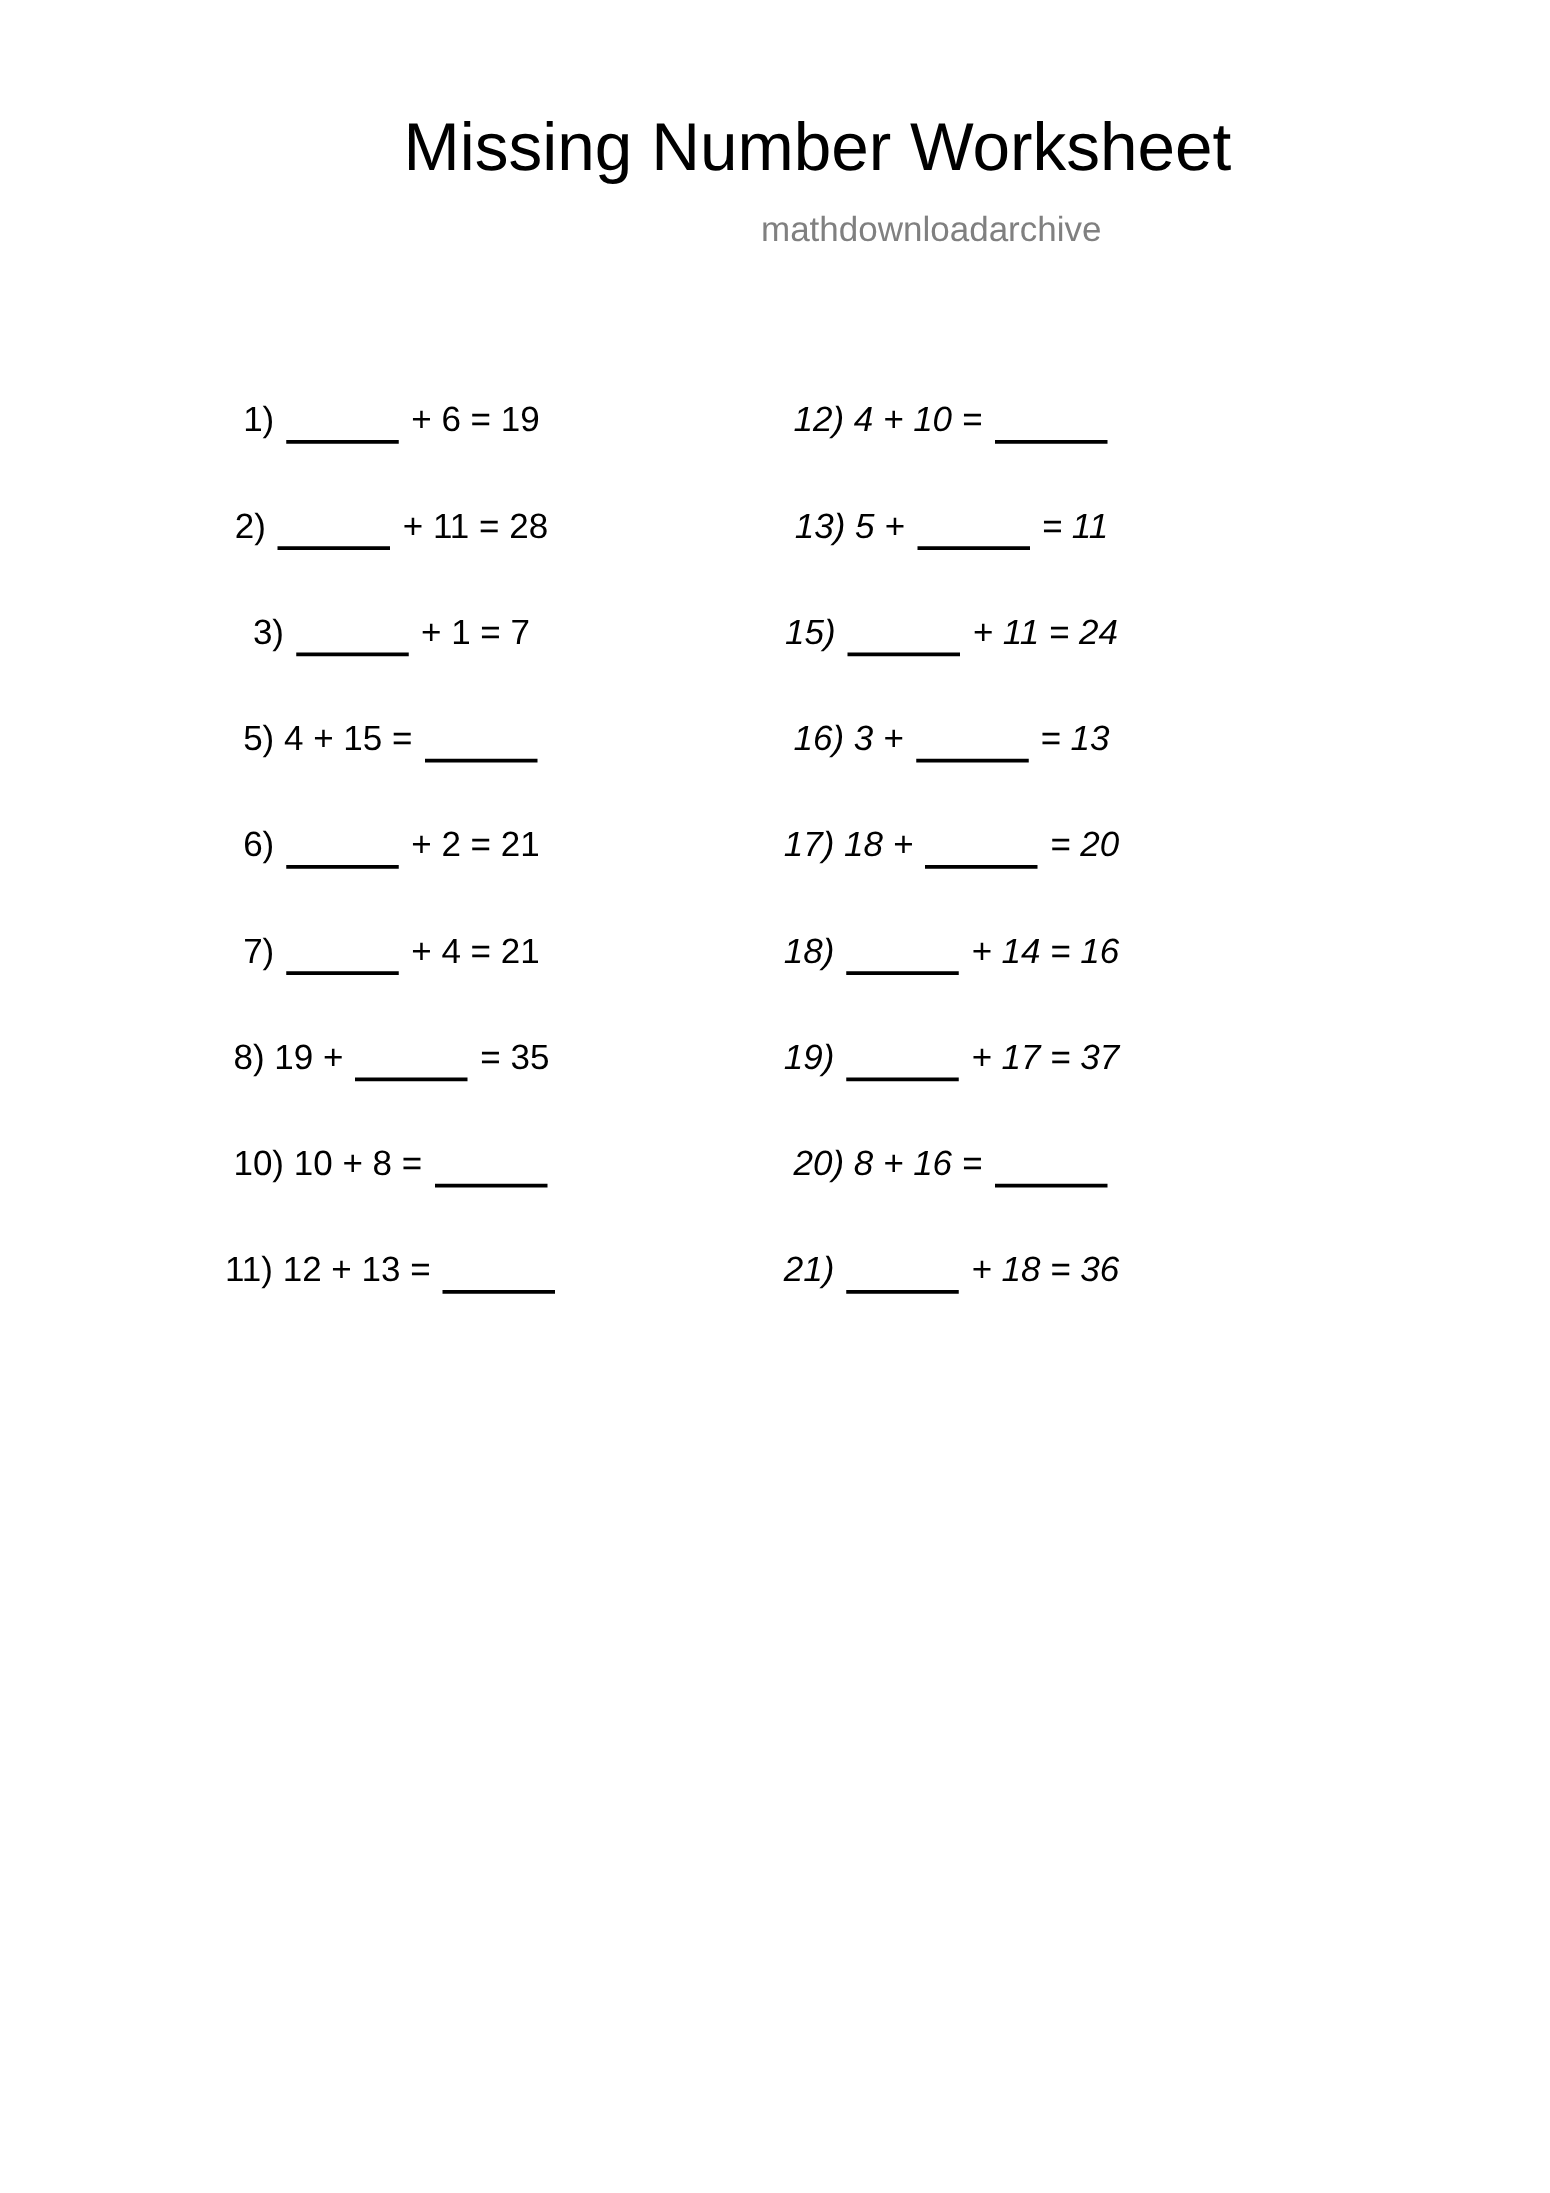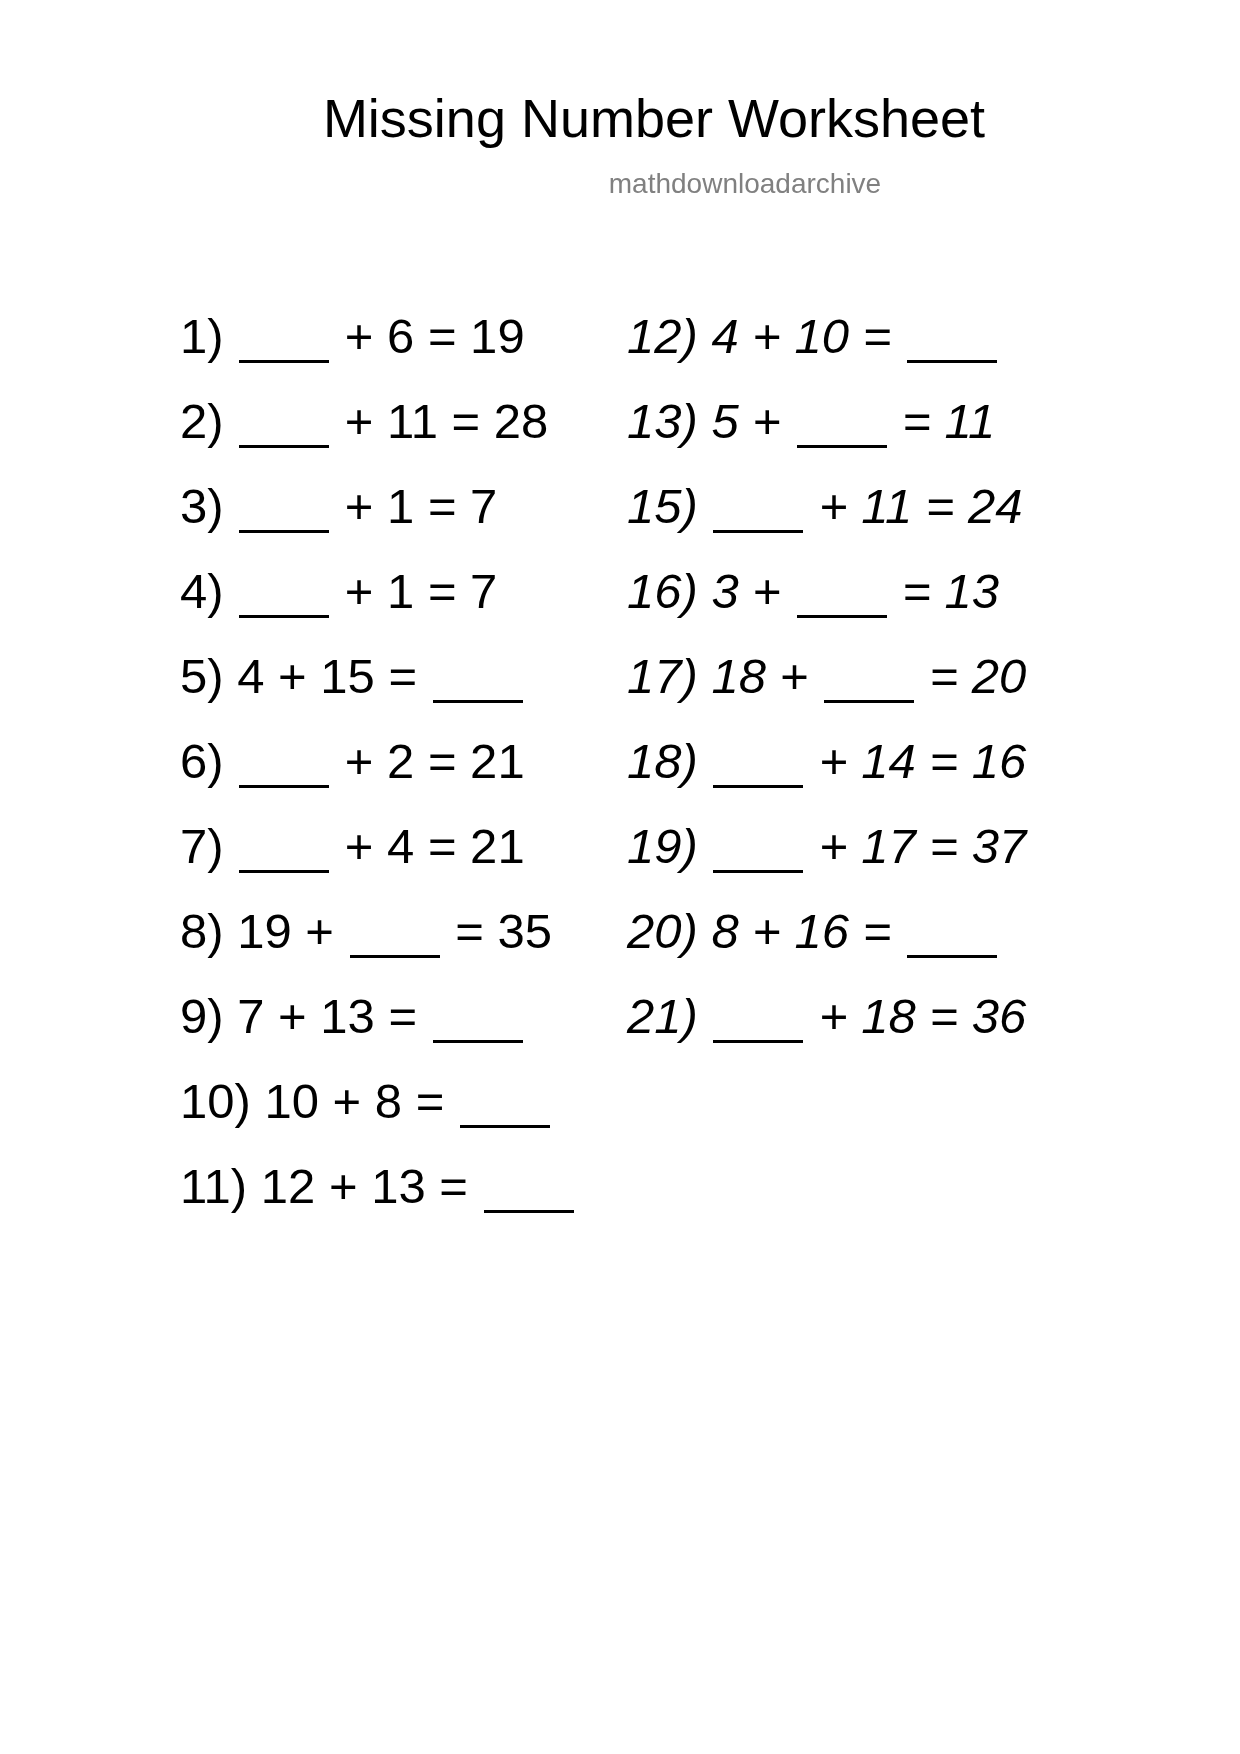--- a/index.html
+++ b/index.html
@@ -41,49 +41,48 @@
       white-space: nowrap;
     }
     .column {
       position: absolute;
       top: 311px;
     }
     .col-left { left: 180px; }
     .col-right { left: 627px; font-style: italic; }
     .problem {
       height: 85px;
-      font-size: 49px;
+      font-size: 28px;
       line-height: 50px;
       white-space: pre;
+      text-align: center;
     }
     .blank {
       display: inline-block;
       width: 90px;
       height: 40px;
       border-bottom: 3px solid #000;
       vertical-align: -10px;
       margin: 0 2px;
     }
   </style>
 </head>
 <body>
 
 <div class="title">Missing Number Worksheet</div>
 <div class="subtitle">mathdownloadarchive</div>
 
 <div class="column col-left" id="col-left">
     <div class="problem"><span>1) </span><span class="blank"></span><span> + 6 = 19</span></div>
     <div class="problem"><span>2) </span><span class="blank"></span><span> + 11 = 28</span></div>
     <div class="problem"><span>3) </span><span class="blank"></span><span> + 1 = 7</span></div>
-    <div class="problem"><span>4) </span><span class="blank"></span><span> + 1 = 7</span></div>
     <div class="problem"><span>5) </span><span>4 + 15 = </span><span class="blank"></span></div>
     <div class="problem"><span>6) </span><span class="blank"></span><span> + 2 = 21</span></div>
     <div class="problem"><span>7) </span><span class="blank"></span><span> + 4 = 21</span></div>
     <div class="problem"><span>8) </span><span>19 + </span><span class="blank"></span><span> = 35</span></div>
-    <div class="problem"><span>9) </span><span>7 + 13 = </span><span class="blank"></span></div>
     <div class="problem"><span>10) </span><span>10 + 8 = </span><span class="blank"></span></div>
     <div class="problem"><span>11) </span><span>12 + 13 = </span><span class="blank"></span></div>
   </div>
 <div class="column col-right" id="col-right">
     <div class="problem"><span>12) </span><span>4 + 10 = </span><span class="blank"></span></div>
     <div class="problem"><span>13) </span><span>5 + </span><span class="blank"></span><span> = 11</span></div>
     <div class="problem"><span>15) </span><span class="blank"></span><span> + 11 = 24</span></div>
     <div class="problem"><span>16) </span><span>3 + </span><span class="blank"></span><span> = 13</span></div>
     <div class="problem"><span>17) </span><span>18 + </span><span class="blank"></span><span> = 20</span></div>
     <div class="problem"><span>18) </span><span class="blank"></span><span> + 14 = 16</span></div>

